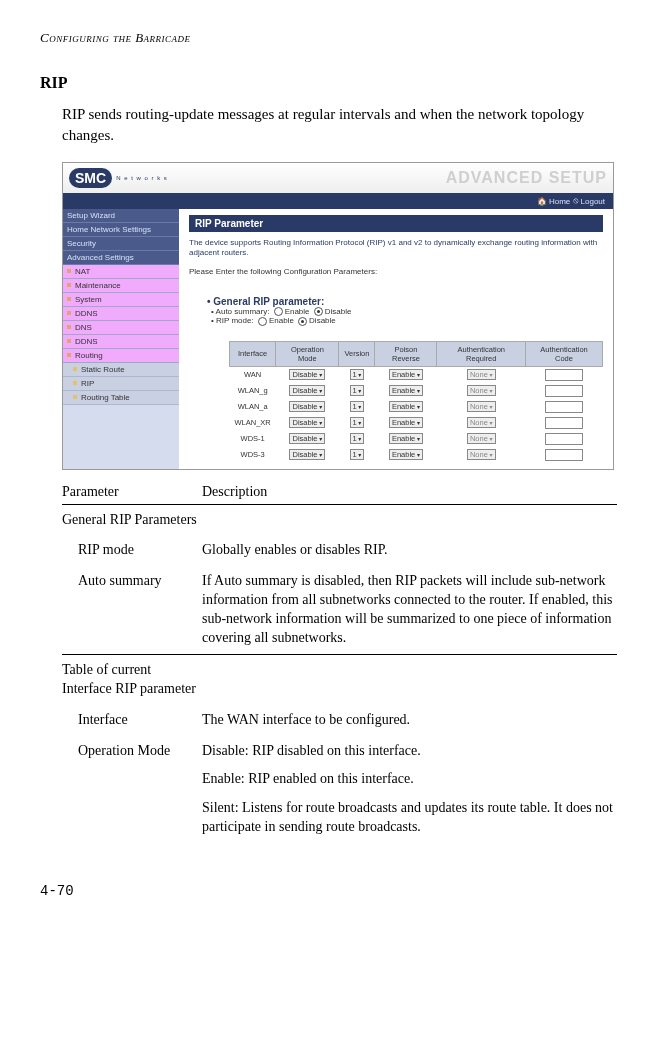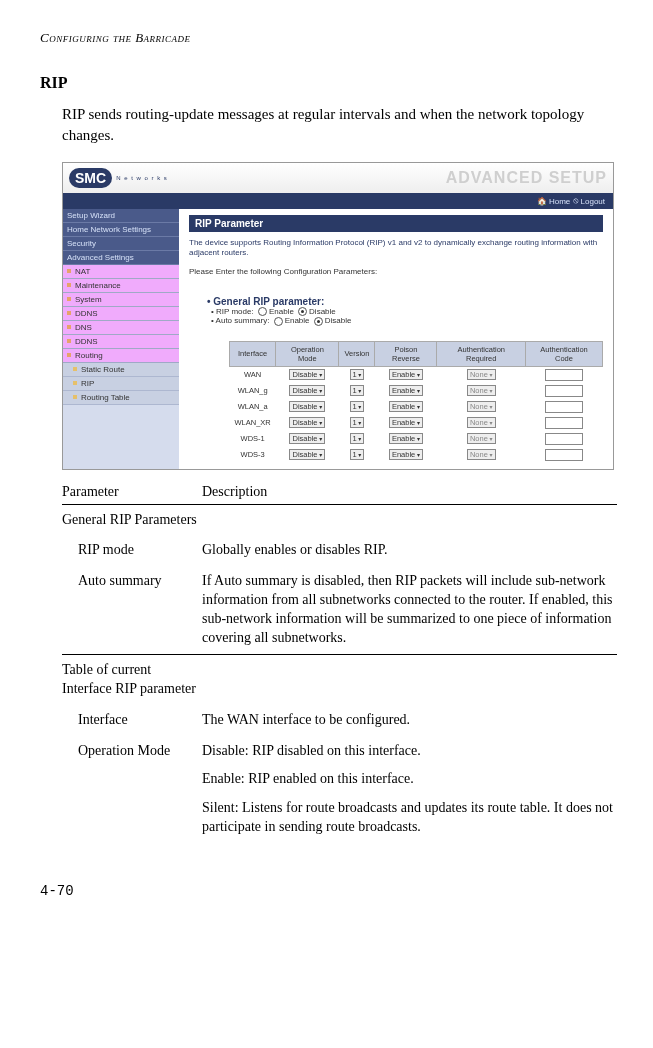--- a/index.html
+++ b/index.html
@@ -217,25 +217,25 @@
       <div class="nav-subsub">RIP</div>
       <div class="nav-subsub">Routing Table</div>
       <div style="height:40px;"></div>
     </div>
     <div class="ss-main">
       <div class="rip-header">RIP Parameter</div>
       <div class="rip-note">The device supports Routing Information Protocol (RIP) v1 and v2 to dynamically exchange routing information with adjacent routers.</div>
       <div class="rip-intro">Please Enter the following Configuration Parameters:</div>
       <div class="bullet-group">
         <div class="bullet-title">• <span>General RIP parameter:</span></div>
-        <div class="bullet-item">• <span>RIP mode:</span>
+        <div class="bullet-item">• <span>Auto summary:</span>
           <span class="radio"></span><span>Enable</span>
           <span class="radio sel"></span><span>Disable</span>
         </div>
-        <div class="bullet-item">• <span>Auto summary:</span>
+        <div class="bullet-item">• <span>RIP mode:</span>
           <span class="radio"></span><span>Enable</span>
           <span class="radio sel"></span><span>Disable</span>
         </div>
         <br>
       </div>
       <table class="rip-table">
         <tbody>
             <tr>
           <th>Interface</th>
           <th>Operation Mode</th>

